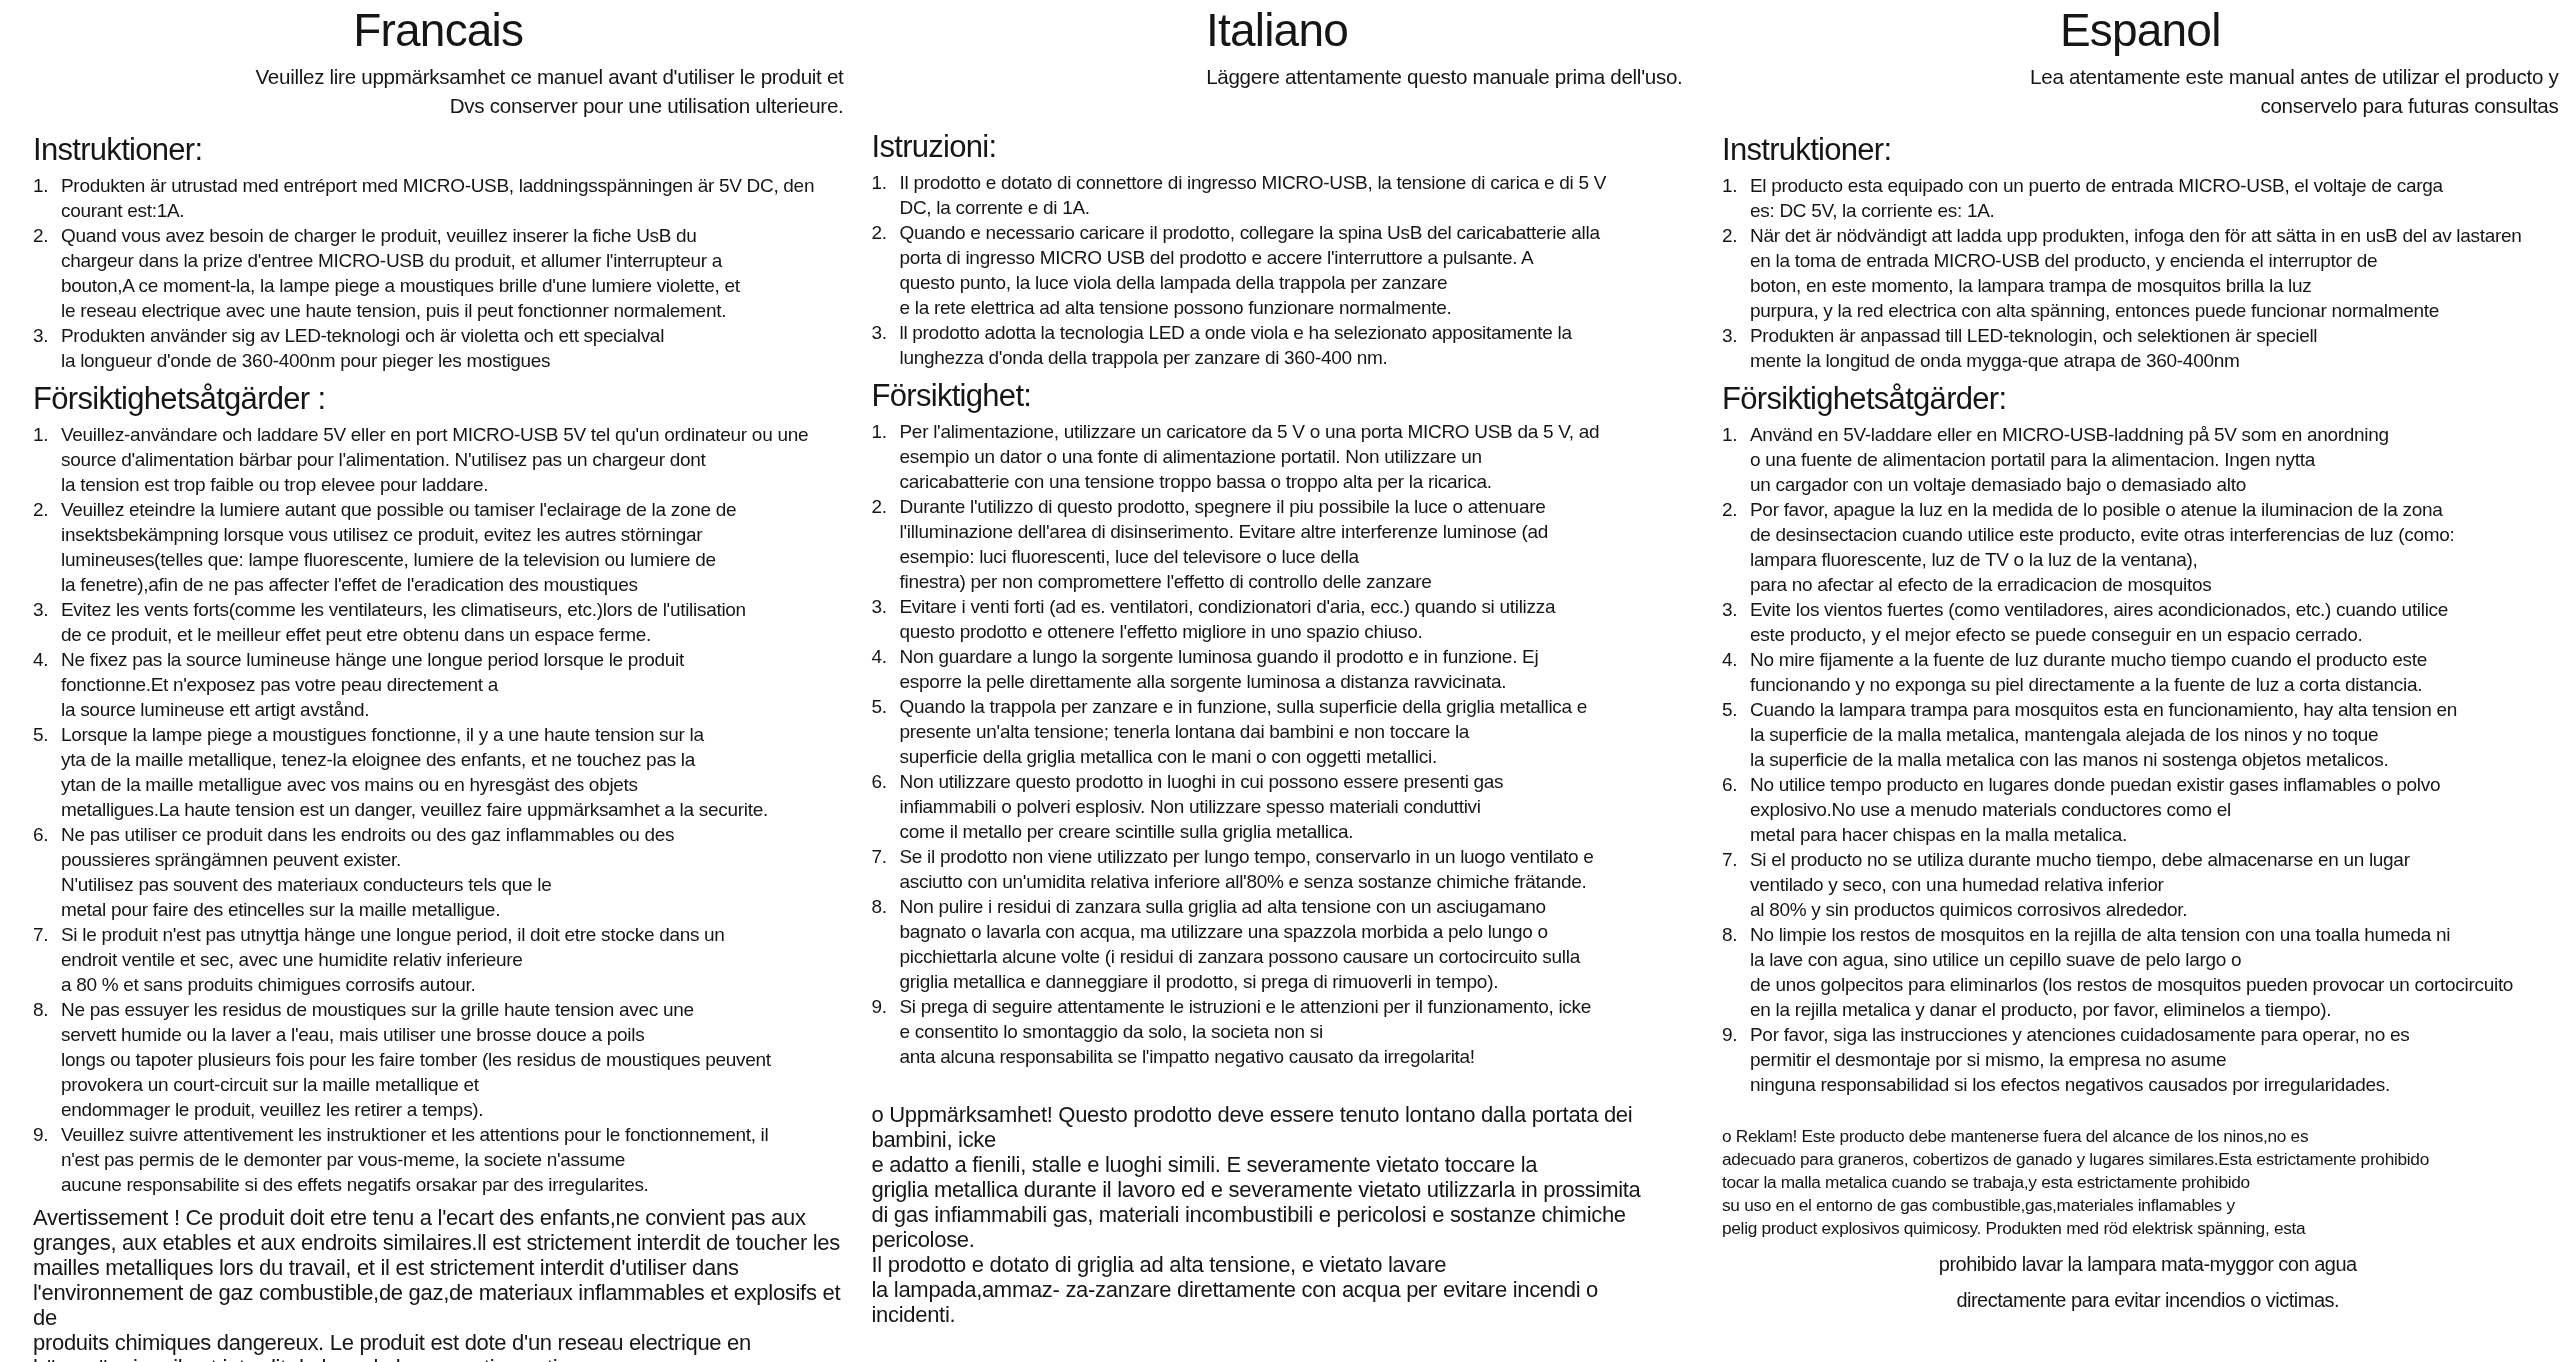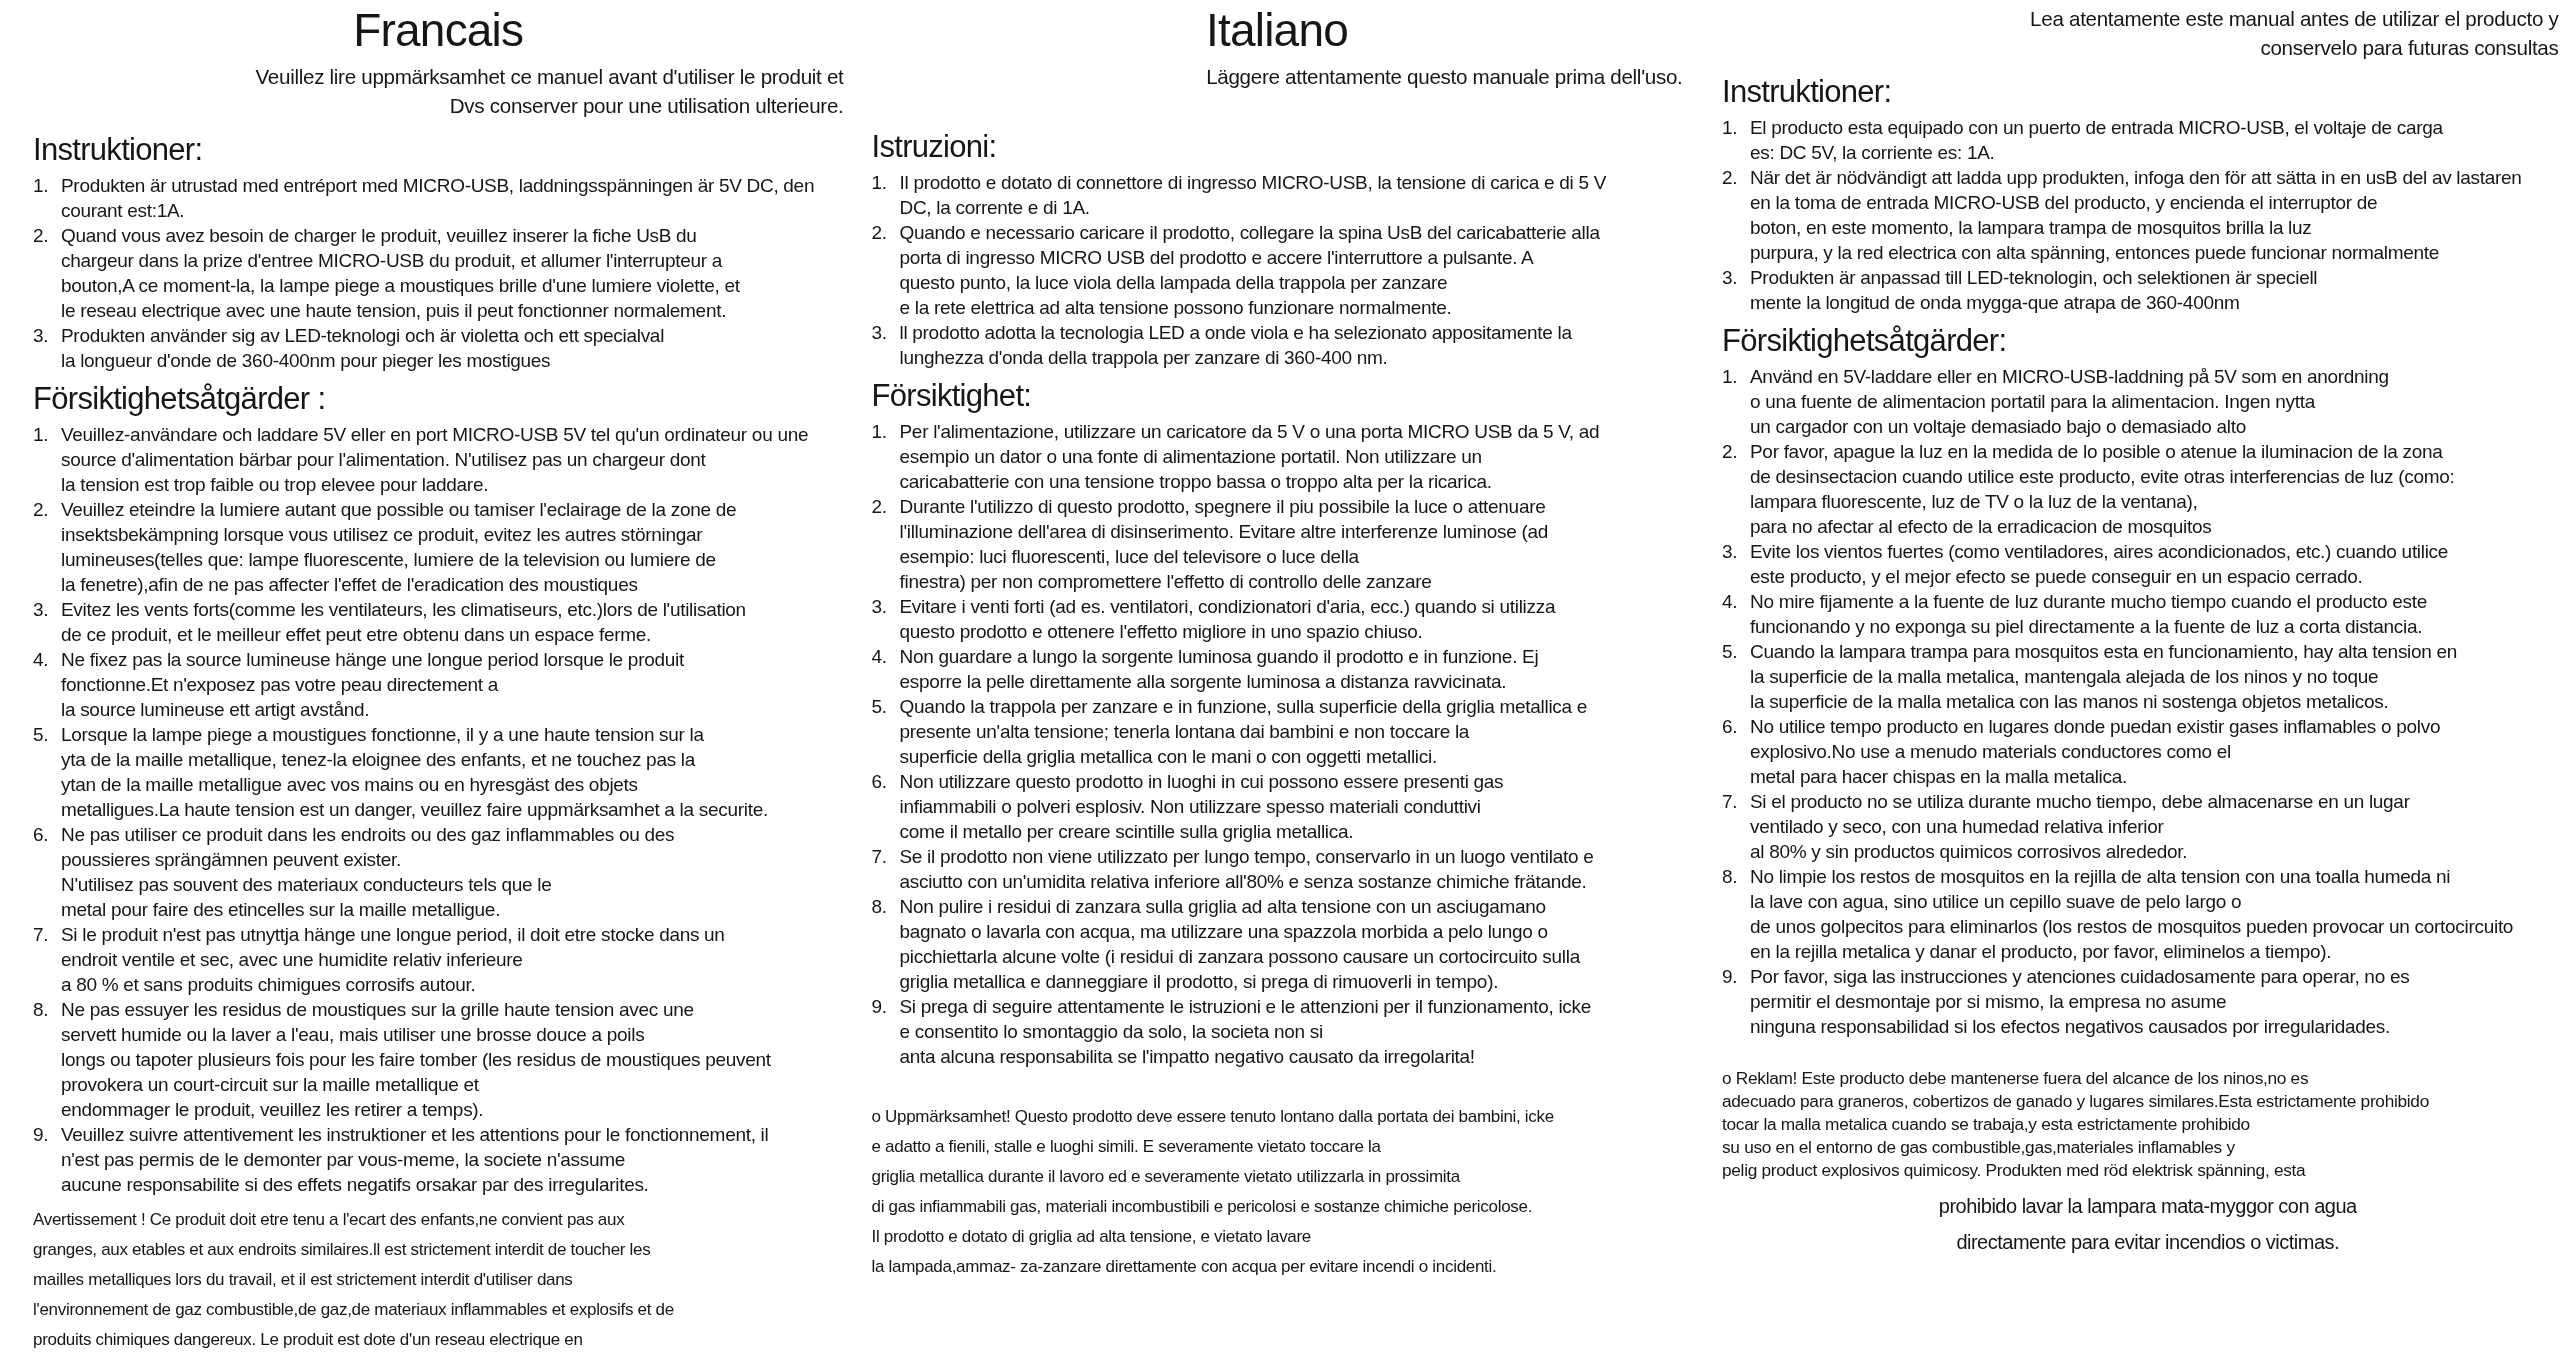--- a/index.html
+++ b/index.html
@@ -55,22 +55,22 @@
   }
   .item .num {
     flex: 0 0 28px;
     text-align: left;
   }
   .item .txt {
     flex: 1 1 auto;
     white-space: pre-line;
   }
   .footer {
-    font-size: 17px;
-    line-height: 30px;
+    font-size: 22px;
+    line-height: 25px;
     letter-spacing: -0.3px;
     white-space: pre-line;
     margin-top: 8.2px;
   }
   .col-mid .footer { margin-top: 33px; }
   .col-right .footer { margin-top: 28px; font-size: 17.3px; line-height: 23px; }
   .footer-large {
     font-size: 20px;
     line-height: 36px;
     letter-spacing: -0.5px;
@@ -260,20 +260,21 @@
       </div>
     <p class="footer">o Uppmärksamhet! Questo prodotto deve essere tenuto lontano dalla portata dei bambini, icke
 e adatto a fienili, stalle e luoghi simili. E severamente vietato toccare la
 griglia metallica durante il lavoro ed e severamente vietato utilizzarla in prossimita
 di gas infiammabili gas, materiali incombustibili e pericolosi e sostanze chimiche pericolose.
 Il prodotto e dotato di griglia ad alta tensione, e vietato lavare
 la lampada,ammaz- za-zanzare direttamente con acqua per evitare incendi o incidenti.</p>
   </div>
 
   <div class="column col-right">
+    <h1 class="title">Espanol</h1>
     <p class="subtitle">Lea atentamente este manual antes de utilizar el producto y
 conservelo para futuras consultas</p>
     <h2 class="heading">Instruktioner:</h2>
     <div class="list">
         <div class="item">
           <span class="num">1.</span>
           <span class="txt">El producto esta equipado con un puerto de entrada MICRO-USB, el voltaje de carga
 es: DC 5V, la corriente es: 1A.</span>
         </div>
         <div class="item">

